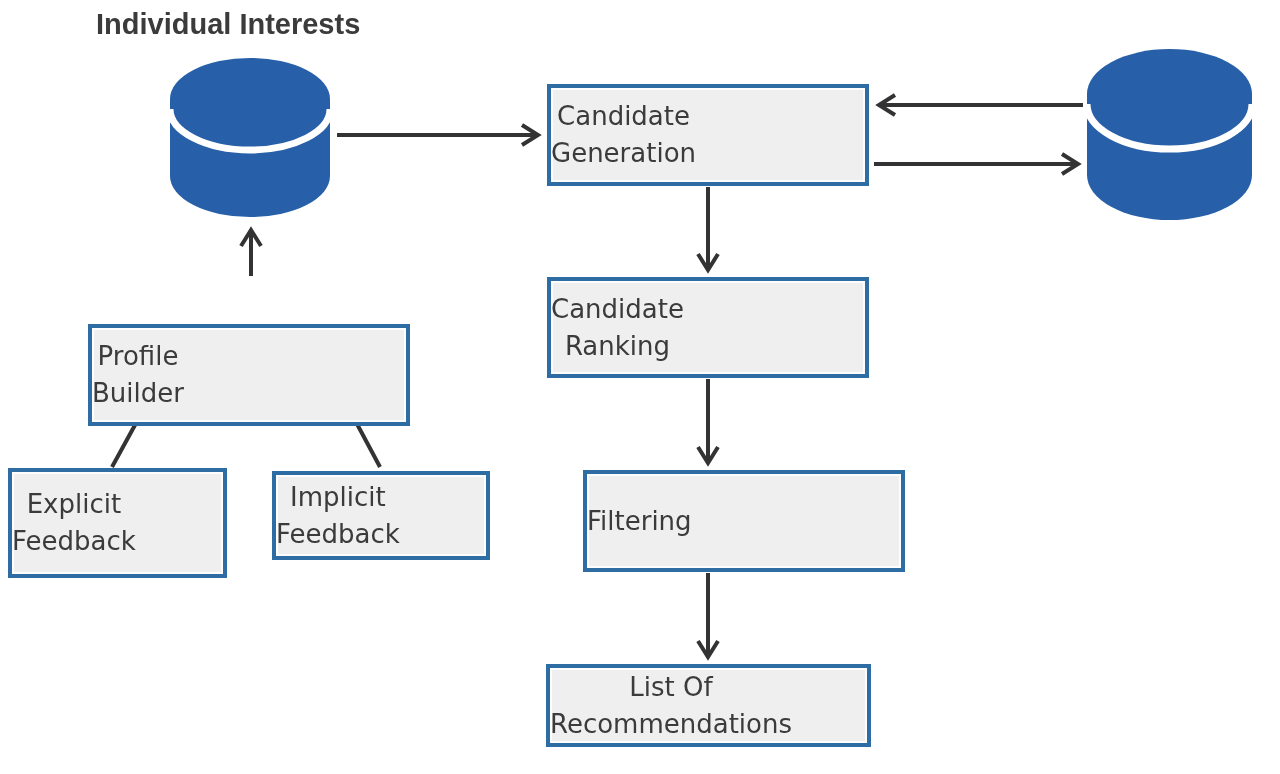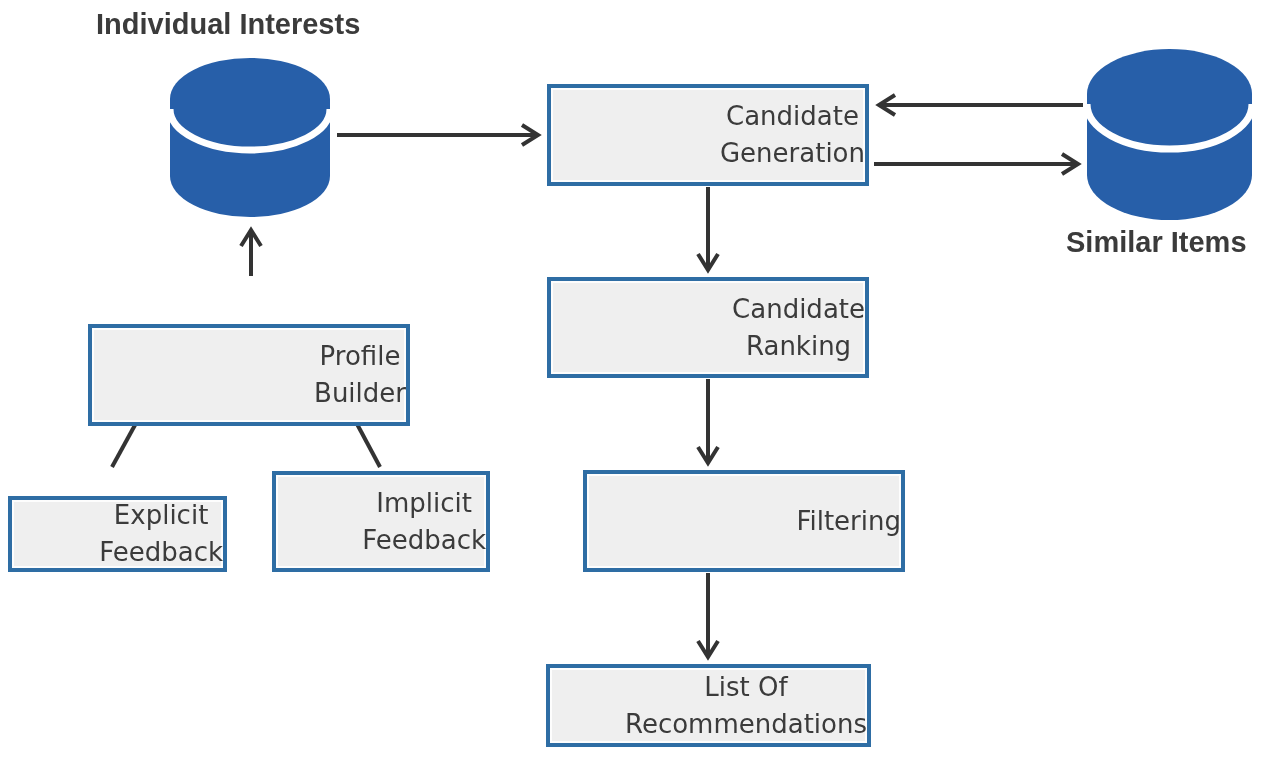--- a/index.html
+++ b/index.html
@@ -26,21 +26,21 @@
     fill: none;
   }
   .box {
     position: absolute;
     box-sizing: border-box;
     background: #efefef;
     border: 4px solid #2e6da4;
     box-shadow: inset 0 0 0 2px rgba(255,255,255,0.85);
     display: flex;
     align-items: center;
-    justify-content: flex-end;
+    justify-content: flex-start;
     text-align: center;
   }
   .box-label {
     font-family: "DejaVu Sans", sans-serif;
     font-size: 26px;
     line-height: 37px;
     color: #3b3b3b;
     white-space: pre-line;
   }
   .db-label {
@@ -80,21 +80,20 @@
     <line class="edge" x1="251" y1="276" x2="251" y2="232" marker-end="url(#head)"></line>
     <line class="edge" x1="708" y1="187" x2="708" y2="268" marker-end="url(#head)"></line>
     <line class="edge" x1="708" y1="379" x2="708" y2="461" marker-end="url(#head)"></line>
     <line class="edge" x1="708" y1="573" x2="708" y2="655" marker-end="url(#head)"></line>
     <line class="edge" x1="112" y1="467" x2="152" y2="394" marker-end="url(#head)"></line>
     <line class="edge" x1="380" y1="467" x2="341" y2="394" marker-end="url(#head)"></line>
   </svg>
 
   <div class="db-label" style="left:96px; top:8px;">Individual Interests</div>
 
-  <div class="db-label" style="left:1066px; top:226px;">Similar Items</div>
 
   <div class="box" style="left:547px; top:84px; width:322px; height:102px;">
     <span class="box-label">Candidate
 Generation</span>
   </div>
 
   <div class="box" style="left:547px; top:277px; width:322px; height:101px;">
     <span class="box-label">Candidate
 Ranking</span>
   </div>
@@ -106,23 +105,23 @@
   <div class="box" style="left:546px; top:664px; width:325px; height:83px;">
     <span class="box-label">List Of
 Recommendations</span>
   </div>
 
   <div class="box" style="left:88px; top:276px; width:322px; height:102px;margin-top:48px;">
     <span class="box-label">Profile
 Builder</span>
   </div>
 
-  <div class="box" style="left:8px; top:496px; width:219px; height:76px;">
+  <div class="box" style="left:8px; top:468px; width:219px; height:110px;">
     <span class="box-label">Explicit
 Feedback</span>
   </div>
 
-  <div class="box" style="left:272px; top:471px; width:218px; height:101px;">
+  <div class="box" style="left:272px; top:471px; width:218px; height:89px;">
     <span class="box-label">Implicit
 Feedback</span>
   </div>
 
 </div>
 
 </body></html>

